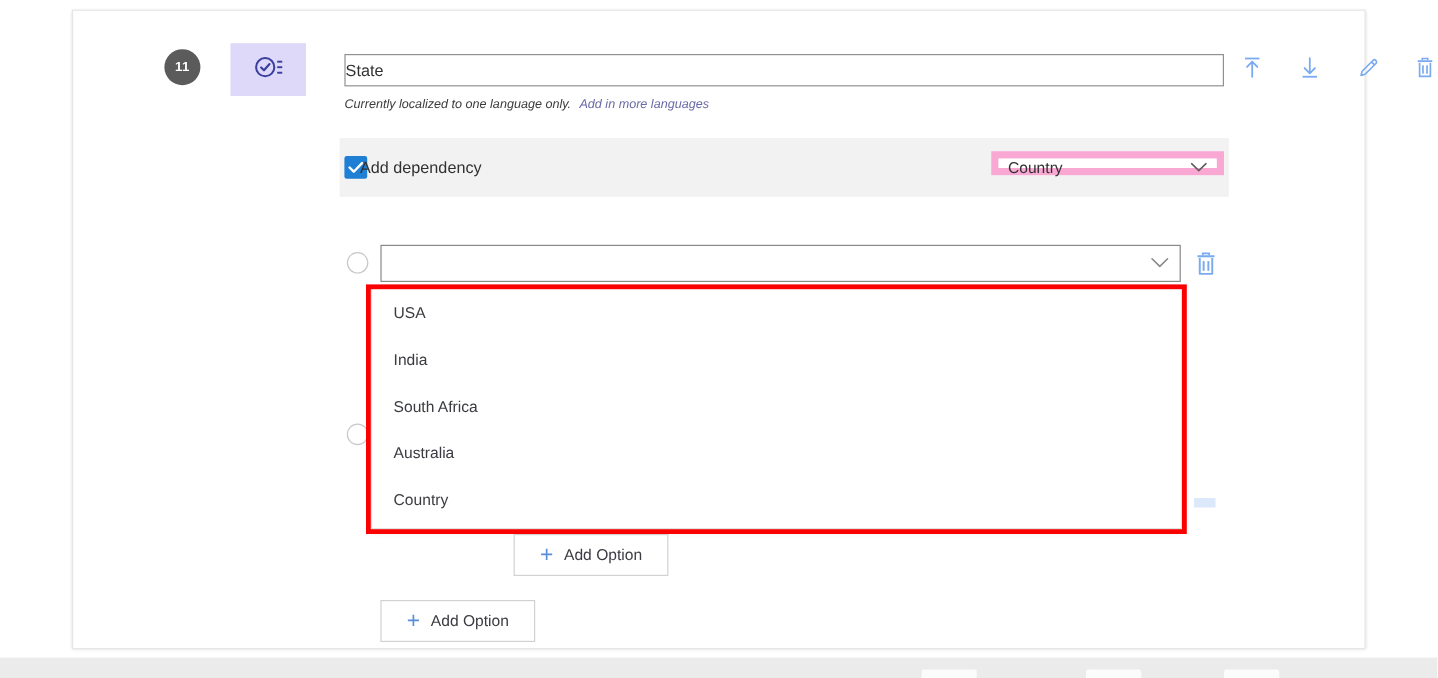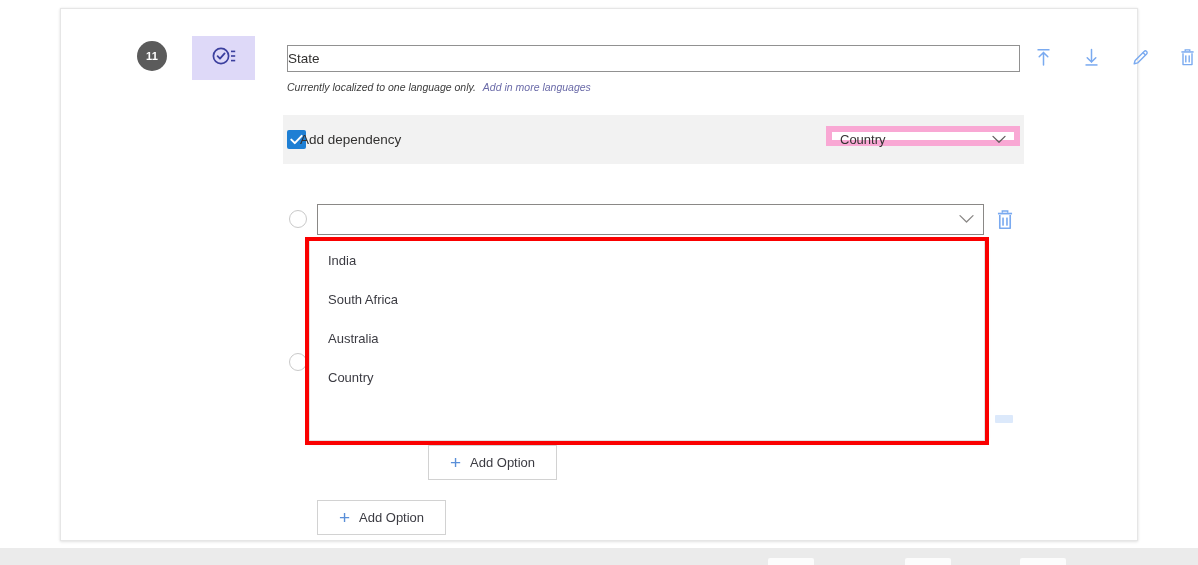--- a/index.html
+++ b/index.html
@@ -389,20 +389,21 @@
         <path d="M4 5.2 L4 16.6 L13 16.6 L13 5.2" fill="none" stroke="#7aaaf0" stroke-width="1.4" stroke-linejoin="round"></path>
         <rect x="6.1" y="7.4" width="1.4" height="7" fill="#7aaaf0"></rect>
         <rect x="9.5" y="7.4" width="1.4" height="7" fill="#7aaaf0"></rect>
       </svg>
     </div>
 
     <div class="radio radio-2"></div>
     <div class="ghost-trash"></div>
 
     <div class="dropdown">
+      <div class="dd-item">USA</div>
       <div class="dd-item">India</div>
       <div class="dd-item">South Africa</div>
       <div class="dd-item">Australia</div>
       <div class="dd-item">Country</div>
     </div>
 
     <div class="red-box"></div>
 
     <div class="add-btn add-inner">
       <span class="plus">+</span>

